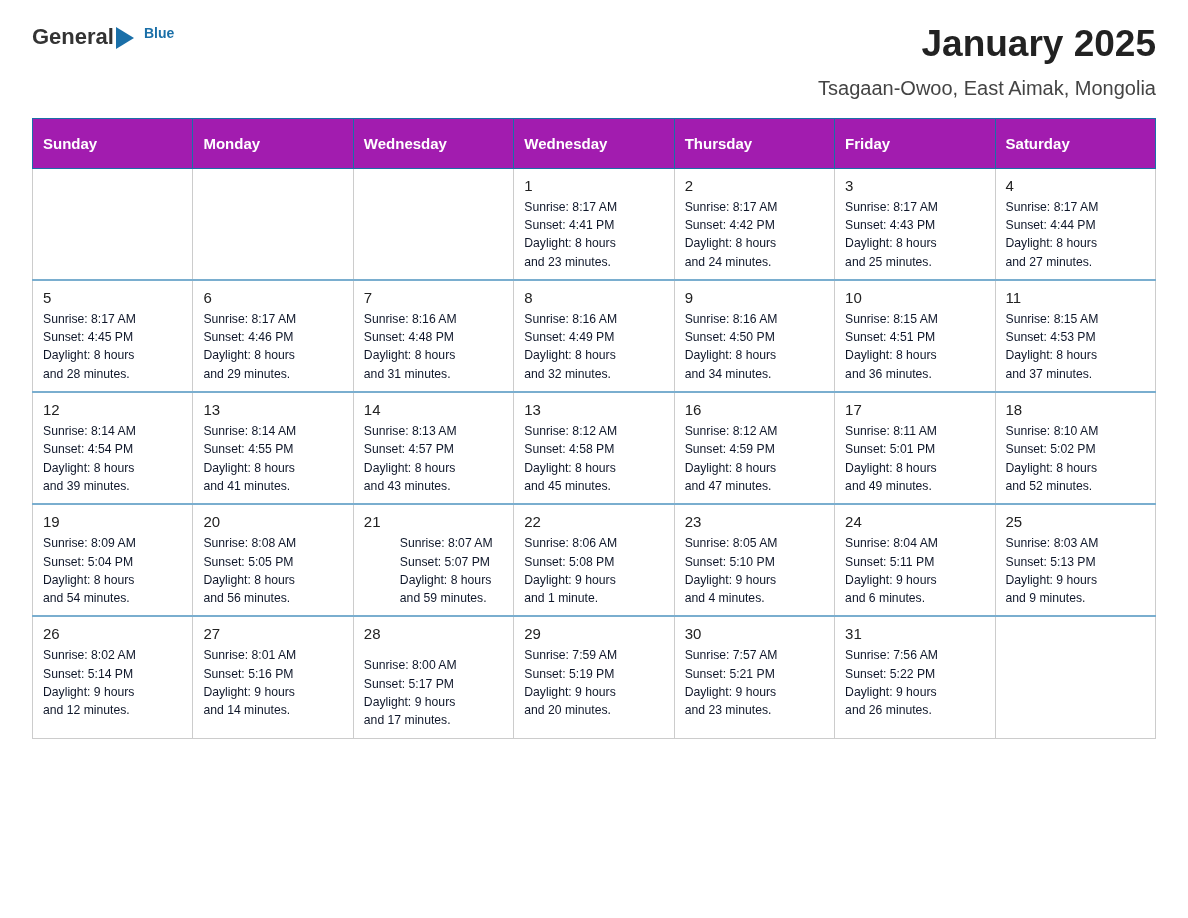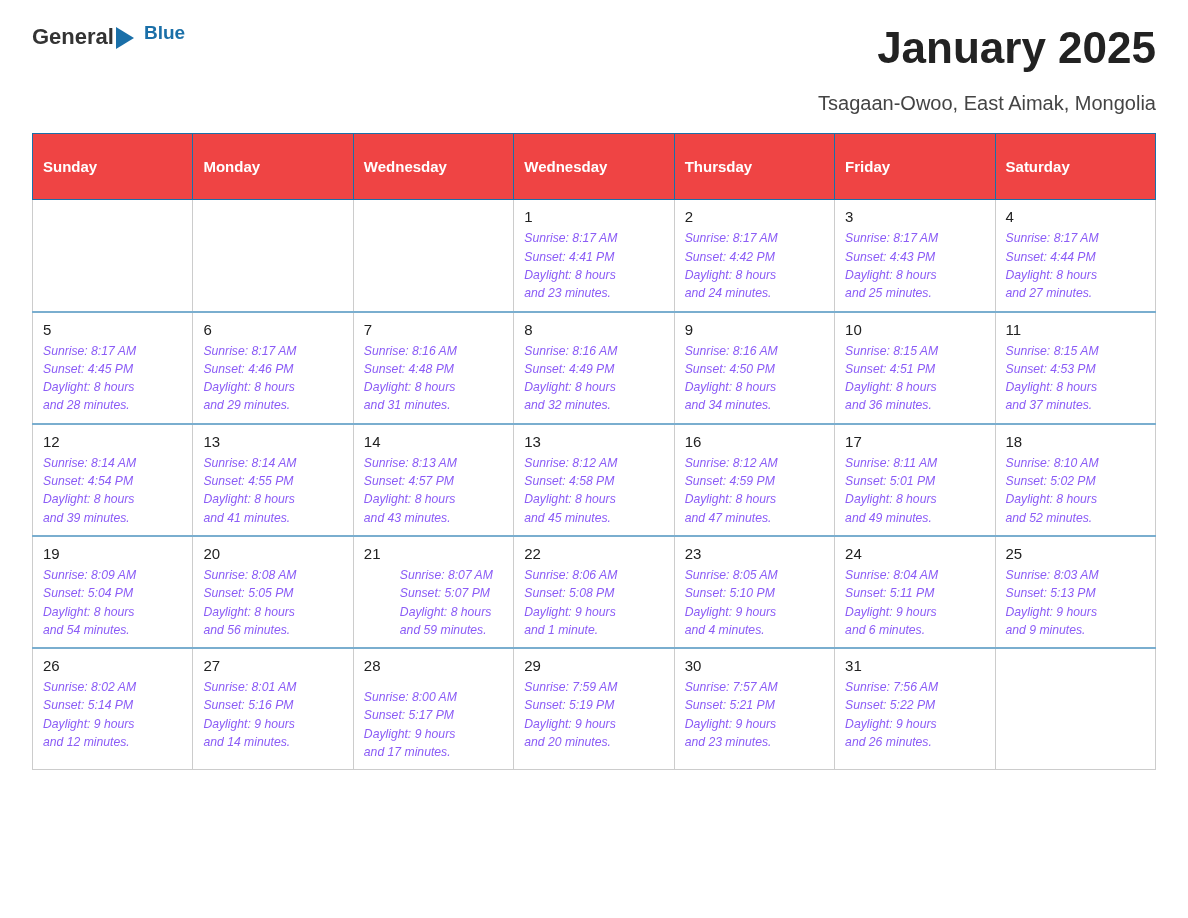--- a/index.html
+++ b/index.html
@@ -20,49 +20,49 @@
       display: flex;
       align-items: center;
       gap: 4px;
     }
     .logo-text-general {
       font-size: 22px;
       font-weight: bold;
       color: #333;
     }
     .logo-text-blue {
-      font-size: 19px;
+      font-size: 14px;
       font-weight: bold;
       color: #1a6fa8;
     }
     .title-block {
       text-align: right;
     }
     .month-title {
-      font-size: 44px;
+      font-size: 37px;
       font-weight: bold;
       color: #222;
       line-height: 1.1;
     }
     .location-title {
       font-size: 20px;
       color: #444;
-      margin-top: 20px;
+      margin-top: 12px;
     }
     .calendar {
       width: 100%;
       border-collapse: collapse;
       border: 1px solid #aaa;
     }
     .calendar th {
-      background-color: #ef4444;
+      background-color: #a21caf;
       color: #fff;
       font-size: 15px;
       font-weight: bold;
-      padding: 24px 10px;
+      padding: 16px 10px;
       text-align: left;
       border: 1px solid #1a6fa8;
     }
     .calendar td {
       vertical-align: top;
       padding: 8px 10px;
       font-size: 12.5px;
       color: #333;
       border: 1px solid #ccc;
       width: calc(100% / 7);
@@ -75,22 +75,21 @@
     .day-number {
       font-size: 15px;
       font-weight: normal;
       color: #222;
       margin-bottom: 4px;
       display: block;
     }
     .day-info {
       font-size: 12.2px;
       line-height: 1.5;
-      color: #8b5cf6;
-      font-style: italic;
+      color: #0f172a;
     }
     .empty-cell {
       background: #fff;
     }
   </style>
 </head>
 <body>
 
 <div class="header">
   <div class="logo">

